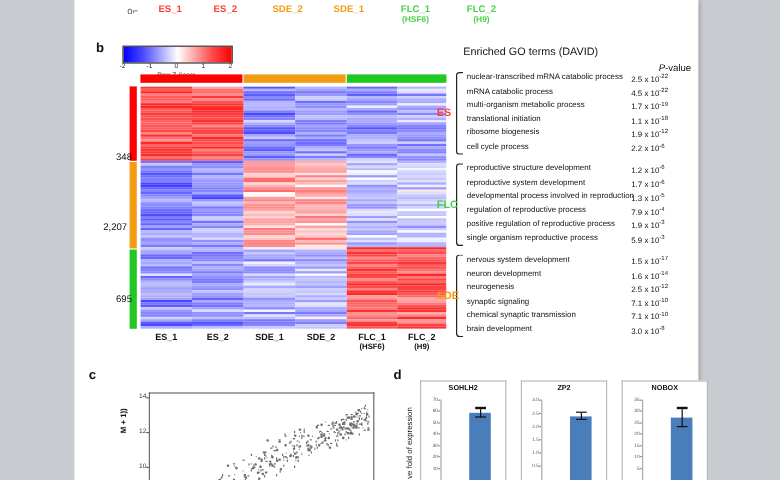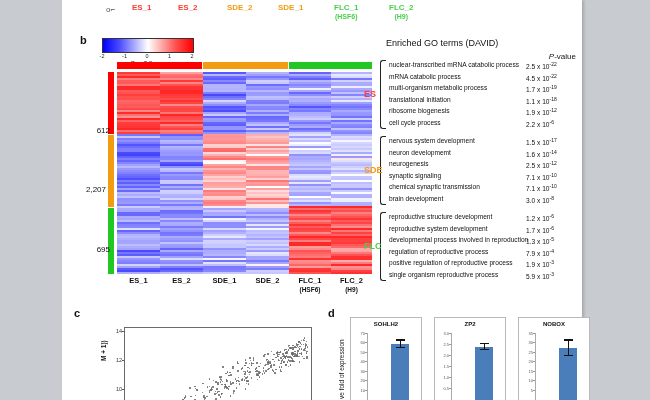--- a/index.html
+++ b/index.html
@@ -973,21 +973,21 @@
             <i style="left: 0px; width: 43px; background: rgb(174, 174, 255);"></i>
             <i style="left: 43px; width: 43px; background: rgb(190, 190, 255);"></i>
             <i style="left: 86px; width: 43px; background: rgb(201, 201, 255);"></i>
             <i style="left: 129px; width: 43px; background: rgb(199, 199, 255);"></i>
             <i style="left: 172px; width: 42px; background: rgb(255, 82, 82);"></i>
             <i style="left: 214px; width: 41px; background: rgb(255, 51, 51);"></i>
           </div>
         </div>
     </div>
 
-    <div class="rowcount" style="left:14px;top:96px;">612</div>
+    <div class="rowcount" style="left:14px;top:96px;">348</div>
     <div class="rowcount" style="left:10px;top:155px;">2,207</div>
     <div class="rowcount" style="left:14px;top:215px;">695</div>
 
     <div id="xlabels">
         <div class="xl" style="left: -4px; width: 51px;">ES_1</div>
         <div class="xl" style="left: 39px; width: 51px;">ES_2</div>
         <div class="xl" style="left: 82px; width: 51px;">SDE_1</div>
         <div class="xl" style="left: 125px; width: 51px;">SDE_2</div>
         <div class="xl" style="left: 168px; width: 50px;">FLC_1<span class="sub">(HSF6)</span></div>
         <div class="xl" style="left: 210px; width: 49px;">FLC_2<span class="sub">(H9)</span></div>
@@ -1021,72 +1021,72 @@
             <span class="term">ribosome biogenesis</span>
             <span class="pv">1.9 x 10<sup>-12</sup></span>
           </div>
           <div class="gorow">
             <span class="term">cell cycle process</span>
             <span class="pv">2.2 x 10<sup>-6</sup></span>
           </div>
         </div>
         <div class="gogroup" style="margin-top: 7px;">
           <div class="brace"></div>
-          <div class="grouplabel" style="color: rgb(243, 156, 18); top: 28.5px;">SDE</div>
-          <div class="gorow">
-            <span class="term">nervous system development</span>
-            <span class="pv">1.5 x 10<sup>-17</sup></span>
-          </div>
-          <div class="gorow">
-            <span class="term">neuron developmemt</span>
-            <span class="pv">1.6 x 10<sup>-14</sup></span>
-          </div>
-          <div class="gorow">
-            <span class="term">neurogenesis</span>
-            <span class="pv">2.5 x 10<sup>-12</sup></span>
-          </div>
-          <div class="gorow">
-            <span class="term">synaptic signaling</span>
-            <span class="pv">7.1 x 10<sup>-10</sup></span>
-          </div>
-          <div class="gorow">
-            <span class="term">chemical synaptic transmission</span>
-            <span class="pv">7.1 x 10<sup>-10</sup></span>
-          </div>
-          <div class="gorow">
-            <span class="term">brain development</span>
-            <span class="pv">3.0 x 10<sup>-8</sup></span>
+          <div class="grouplabel" style="color: rgb(73, 209, 75); top: 28.5px;">FLC</div>
+          <div class="gorow">
+            <span class="term">reproductive structure development</span>
+            <span class="pv">1.2 x 10<sup>-6</sup></span>
+          </div>
+          <div class="gorow">
+            <span class="term">reproductive system development</span>
+            <span class="pv">1.7 x 10<sup>-6</sup></span>
+          </div>
+          <div class="gorow">
+            <span class="term">developmental process involved in reproduction</span>
+            <span class="pv">1.3 x 10<sup>-5</sup></span>
+          </div>
+          <div class="gorow">
+            <span class="term">regulation of reproductive process</span>
+            <span class="pv">7.9 x 10<sup>-4</sup></span>
+          </div>
+          <div class="gorow">
+            <span class="term">positive regulation of reproductive process</span>
+            <span class="pv">1.9 x 10<sup>-3</sup></span>
+          </div>
+          <div class="gorow">
+            <span class="term">single organism reproductive process</span>
+            <span class="pv">5.9 x 10<sup>-3</sup></span>
           </div>
         </div>
         <div class="gogroup" style="margin-top: 7px;">
           <div class="brace"></div>
-          <div class="grouplabel" style="color: rgb(73, 209, 75); top: 28.5px;">FLC</div>
-          <div class="gorow">
-            <span class="term">reproductive structure development</span>
-            <span class="pv">1.2 x 10<sup>-6</sup></span>
-          </div>
-          <div class="gorow">
-            <span class="term">reproductive system development</span>
-            <span class="pv">1.7 x 10<sup>-6</sup></span>
-          </div>
-          <div class="gorow">
-            <span class="term">developmental process involved in reproduction</span>
-            <span class="pv">1.3 x 10<sup>-5</sup></span>
-          </div>
-          <div class="gorow">
-            <span class="term">regulation of reproductive process</span>
-            <span class="pv">7.9 x 10<sup>-4</sup></span>
-          </div>
-          <div class="gorow">
-            <span class="term">positive regulation of reproductive process</span>
-            <span class="pv">1.9 x 10<sup>-3</sup></span>
-          </div>
-          <div class="gorow">
-            <span class="term">single organism reproductive process</span>
-            <span class="pv">5.9 x 10<sup>-3</sup></span>
+          <div class="grouplabel" style="color: rgb(243, 156, 18); top: 28.5px;">SDE</div>
+          <div class="gorow">
+            <span class="term">nervous system development</span>
+            <span class="pv">1.5 x 10<sup>-17</sup></span>
+          </div>
+          <div class="gorow">
+            <span class="term">neuron developmemt</span>
+            <span class="pv">1.6 x 10<sup>-14</sup></span>
+          </div>
+          <div class="gorow">
+            <span class="term">neurogenesis</span>
+            <span class="pv">2.5 x 10<sup>-12</sup></span>
+          </div>
+          <div class="gorow">
+            <span class="term">synaptic signaling</span>
+            <span class="pv">7.1 x 10<sup>-10</sup></span>
+          </div>
+          <div class="gorow">
+            <span class="term">chemical synaptic transmission</span>
+            <span class="pv">7.1 x 10<sup>-10</sup></span>
+          </div>
+          <div class="gorow">
+            <span class="term">brain development</span>
+            <span class="pv">3.0 x 10<sup>-8</sup></span>
           </div>
         </div>
       </div>
   </div>
 
   <div id="panelc">
     <div class="panel-letter" style="left:12px;top:2px;">c</div>
     <div id="caxis">
         <span style="top: 4px;">14</span>
         <div class="tk" style="top: 4px;"></div>

